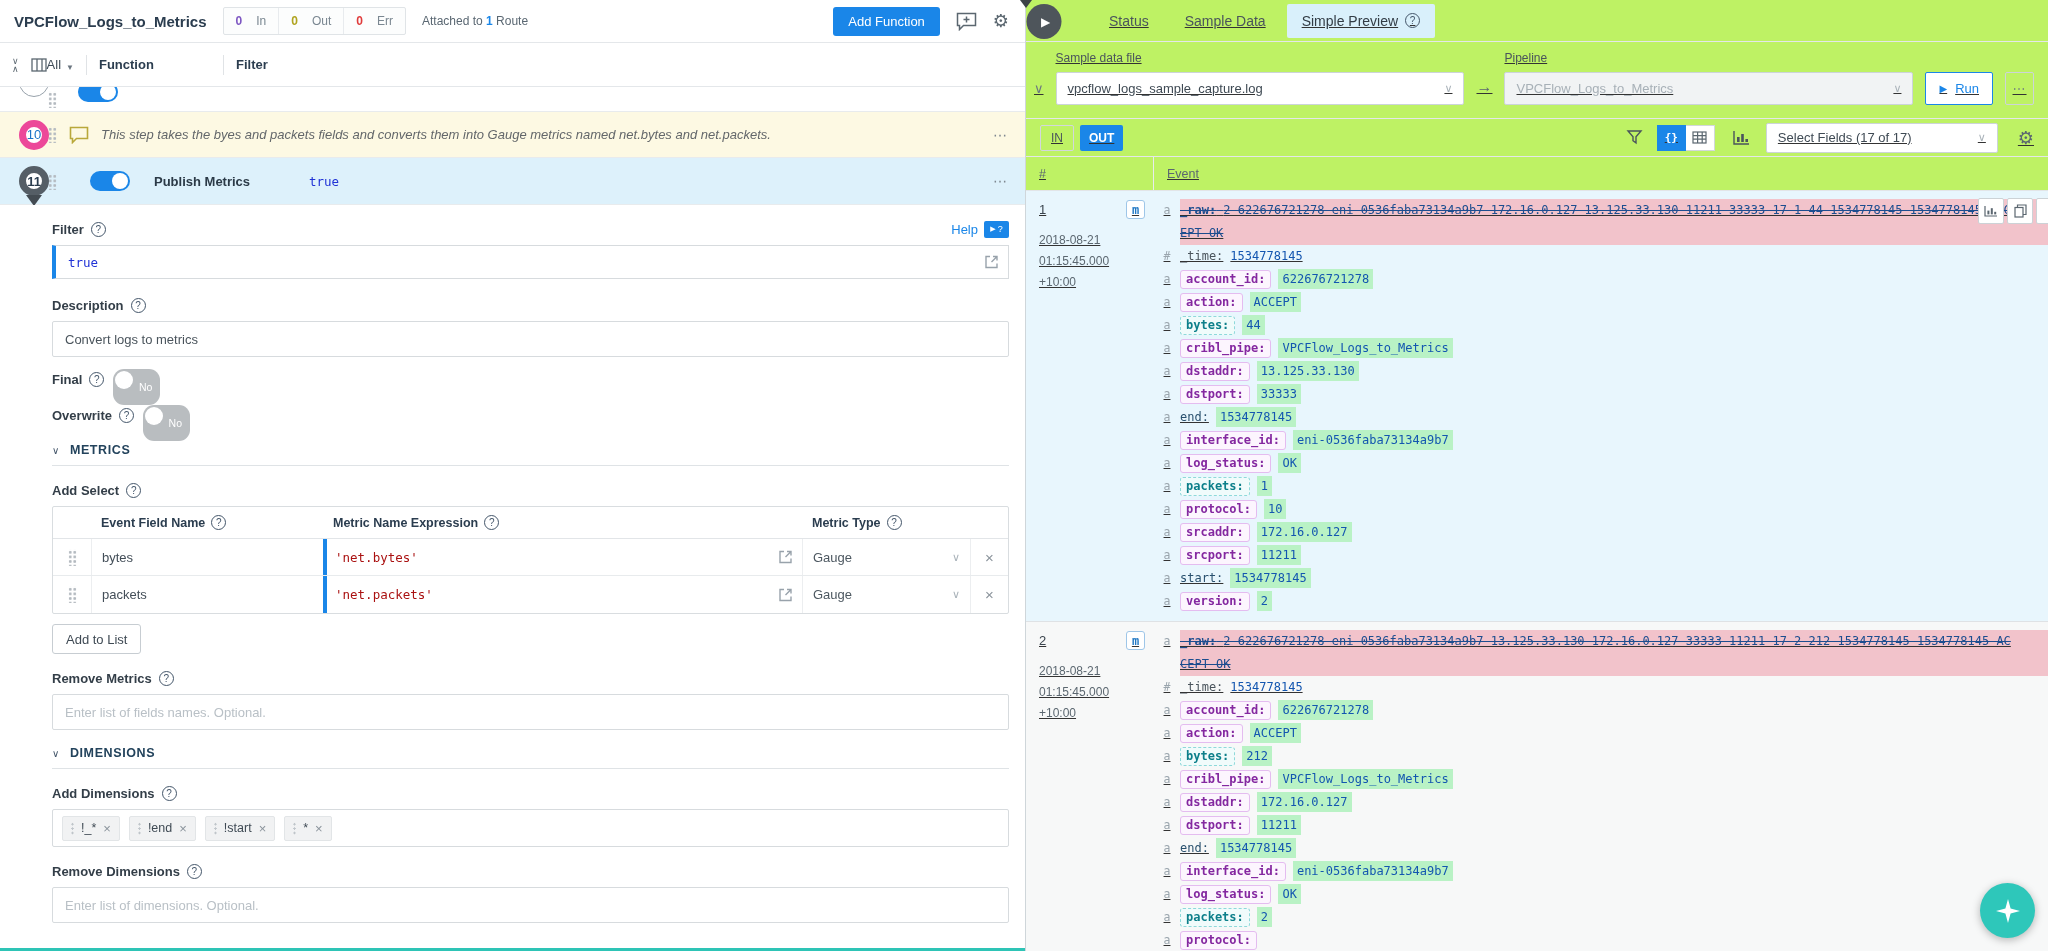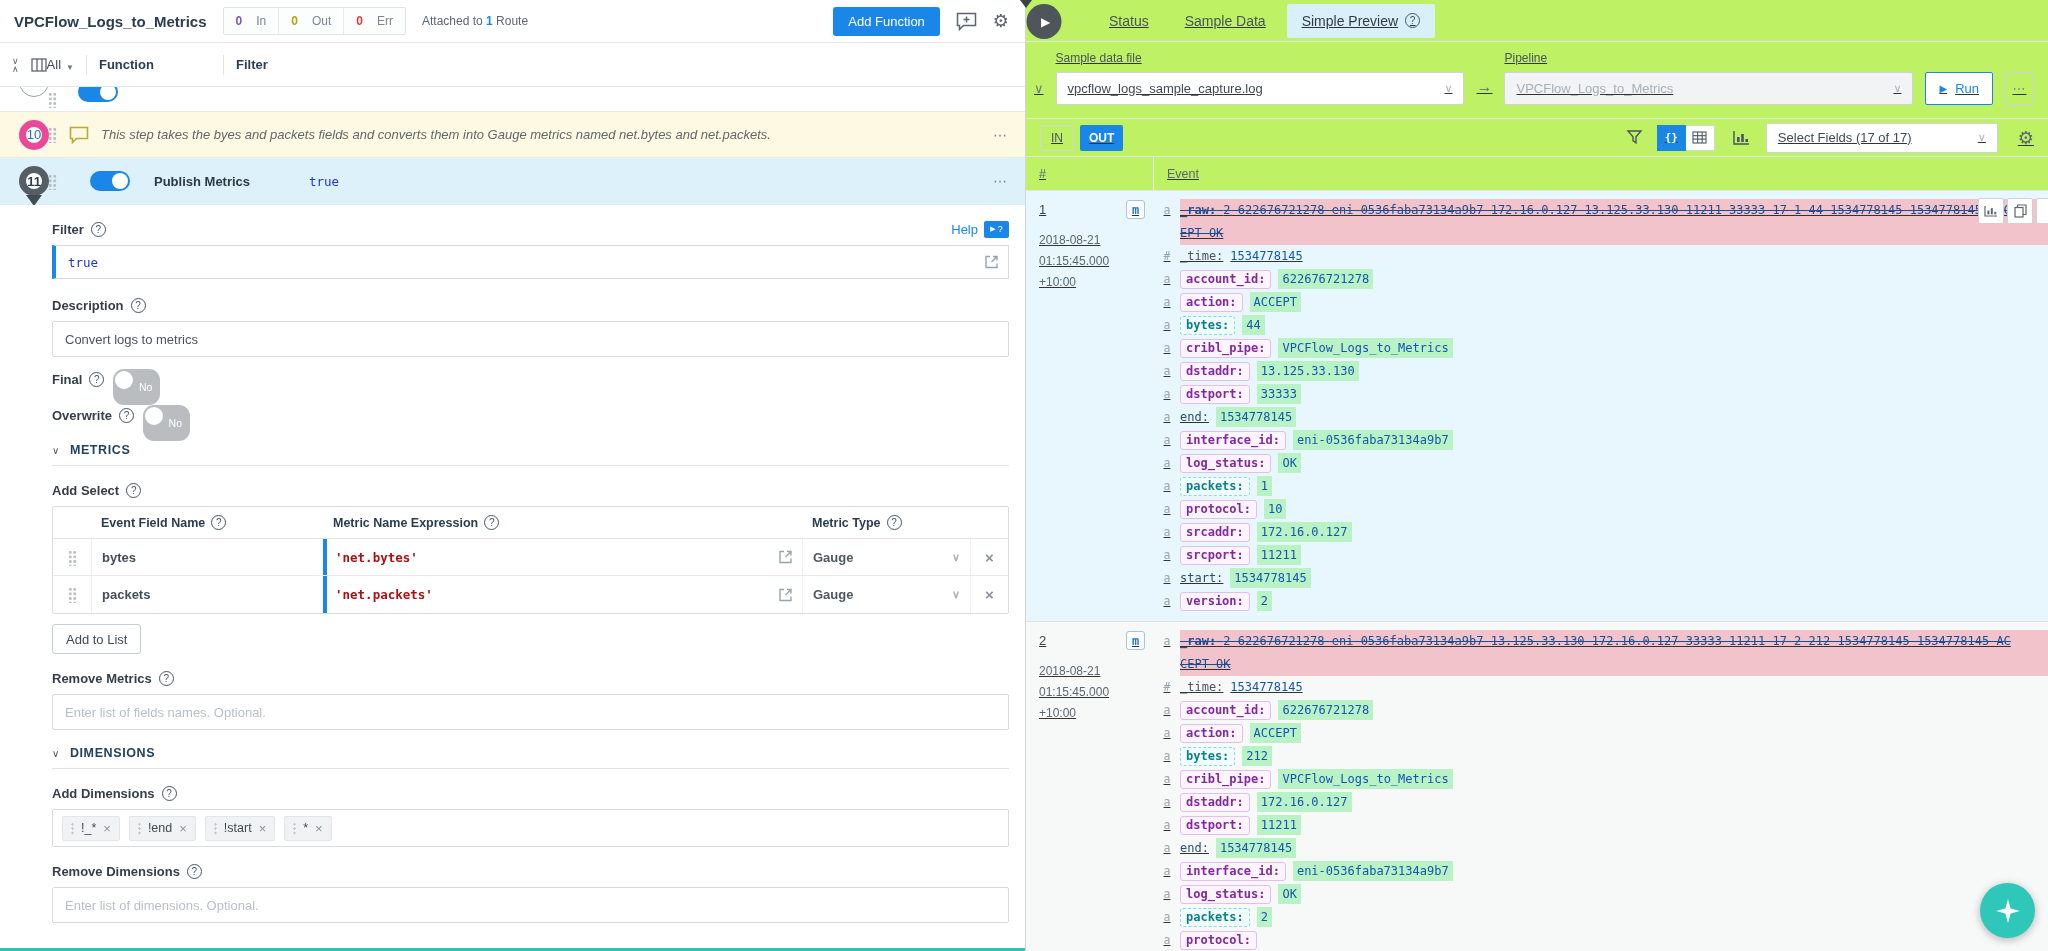--- a/index.html
+++ b/index.html
@@ -76,21 +76,21 @@
   .toggle-row { display:flex; align-items:flex-start; gap:9px; margin-top:12px; height:26px; }
   .toggle-off { width:47px; height:36px; border-radius:11px; background:#b9bdc0; position:relative; display:flex; align-items:center;
                 justify-content:flex-end; padding-right:8px; color:#fff; font-size:10.5px; flex:none; }
   .toggle-off::before { content:""; position:absolute; left:2px; top:2px; width:18px; height:18px; border-radius:50%; background:#fff; }
   .section-h { margin-top:12px; display:flex; align-items:center; gap:10px; font-size:12.5px; font-weight:bold; letter-spacing:.6px;
                color:#23435c; border-bottom:1px solid #dfe3e6; padding-bottom:8px; }
   .sec-chev { font-size:10px; color:#44566a; font-weight:normal; }
 
   .m-table { margin-top:6px; border:1px solid #d9dde0; border-radius:2px; background:#fff; }
   .m-grid { display:grid; grid-template-columns:38px 232px 1fr 168px 38px; align-items:stretch; }
-  .m-grid > div { display:flex; align-items:center;font-weight:bold; }
+  .m-grid > div { display:flex; align-items:center; }
   .mh { border-bottom:1px solid #e2e5e8; }
   .mh > div { padding:8px 10px; font-size:12.5px; font-weight:bold; color:#2b3d4f; gap:6px; }
   .m-row { border-bottom:1px solid #e8ebed; height:37px; }
   .m-row:last-child { border-bottom:none; }
   .m-drag { justify-content:center; }
   .m-field { padding:0 10px; font-size:13px; color:#434e58; border-left:1px solid #eceef0; }
   .m-expr { position:relative; padding:0 26px 0 12px; font-family:"DejaVu Sans Mono",monospace; font-size:12.5px; color:#aa1111; }
   .m-expr::before { content:""; position:absolute; left:0; top:0; bottom:0; width:4px; background:#1a86e8; }
   .m-type { padding:0 10px; font-size:13px; color:#4d5861; justify-content:space-between; border-left:1px solid #eceef0; }
   .sel-chev { color:#a9b2b9; font-size:11px; }

